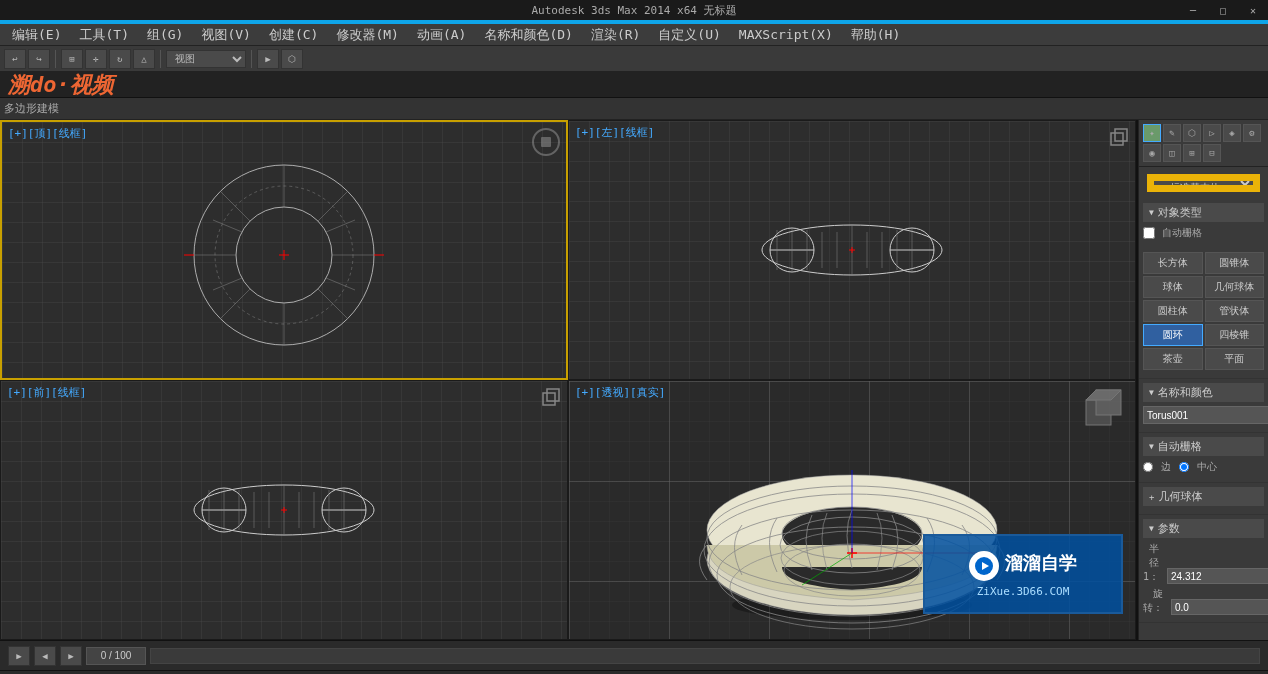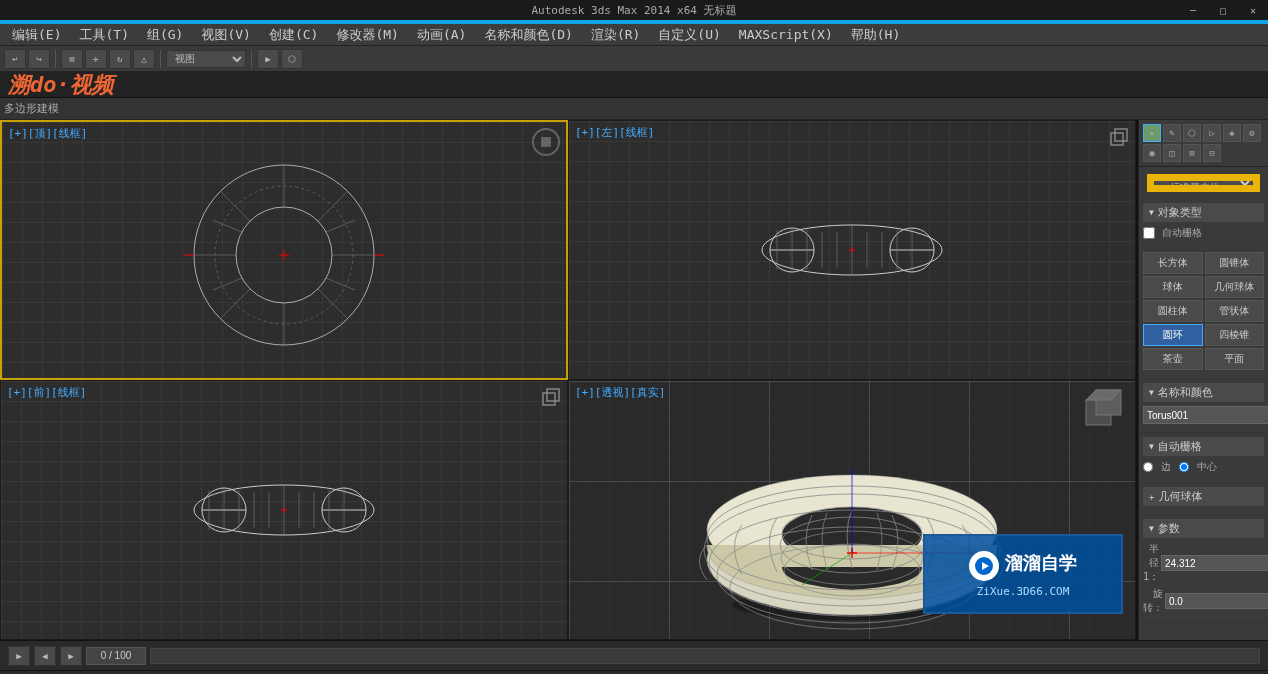--- a/index.html
+++ b/index.html
@@ -295,23 +295,23 @@
       gap: 8px;
       font-size: 10px;
       color: #aaa;
       align-items: center;
       margin-bottom: 4px;
     }
     .radio-row input { width: 10px; height: 10px; }
 
     .param-row {
       display: flex;
-      align-items: center;
+      align-items: flex-end;
       margin-bottom: 3px;
-      gap: 2px;
+      gap: 8px;
     }
     .param-label {
       font-size: 10px;
       color: #aaa;
       width: 40px;
       text-align: right;
     }
     .param-input {
       flex: 1;
       height: 16px;

